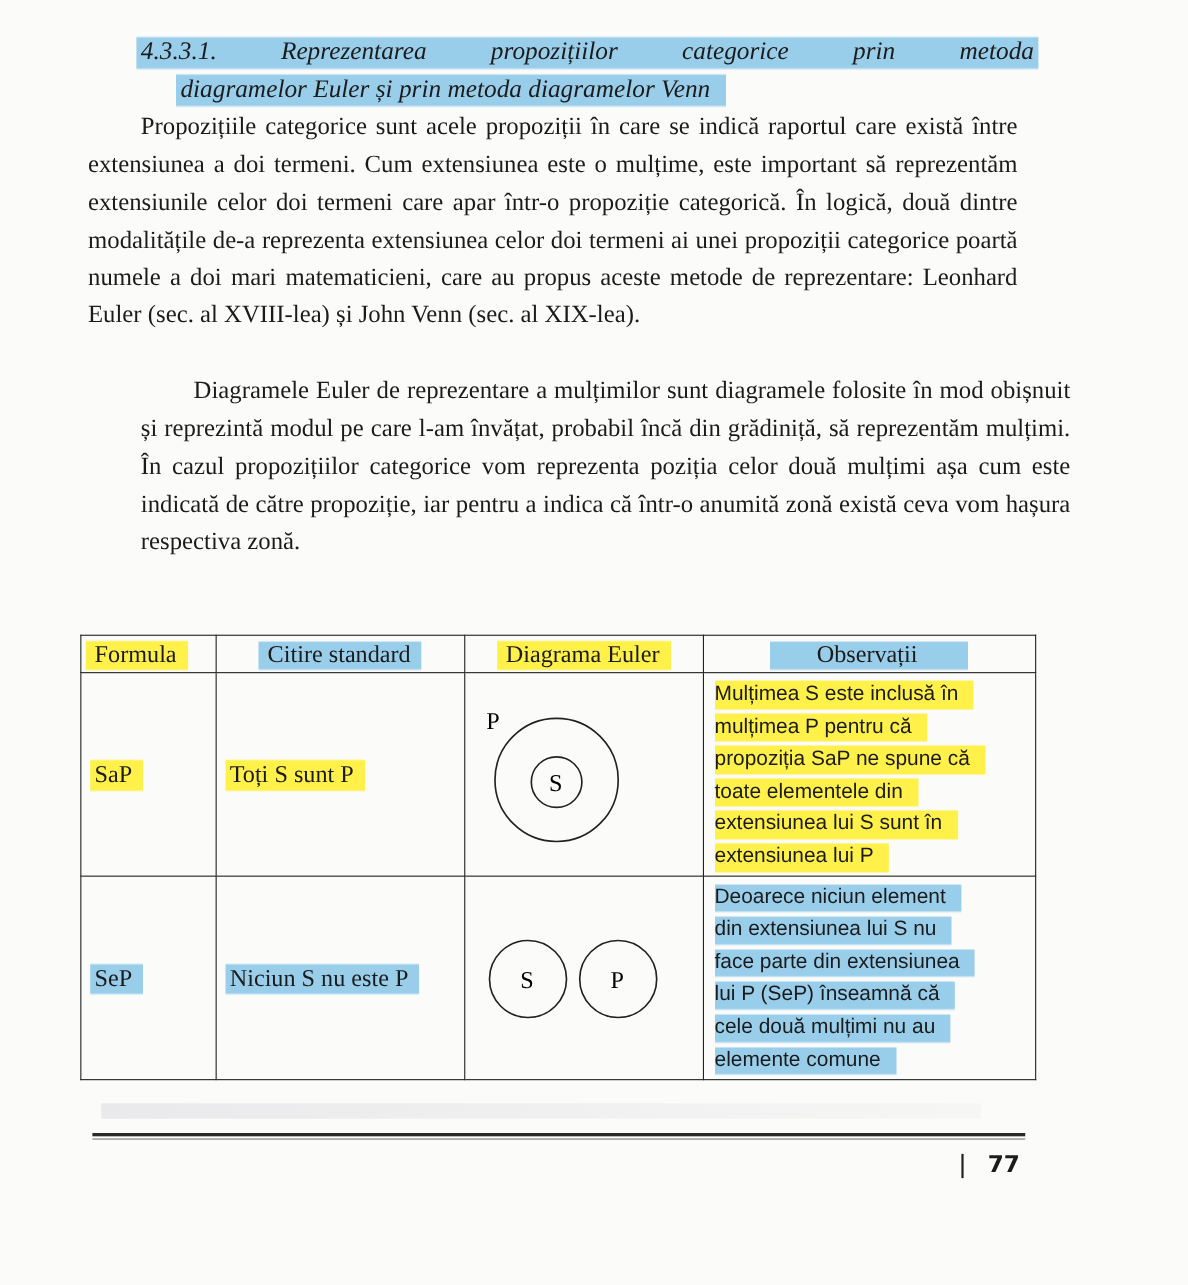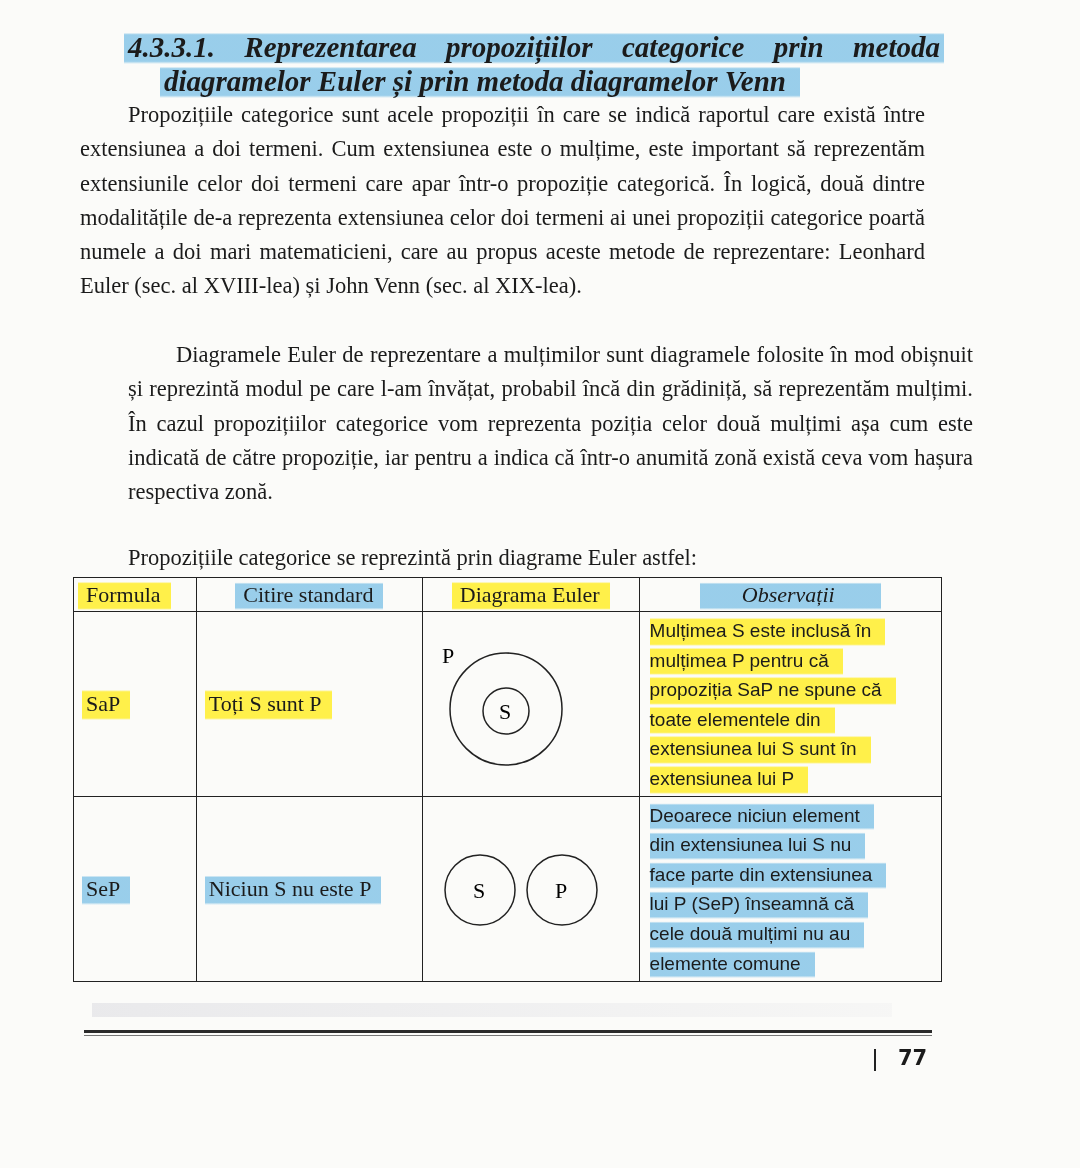--- a/index.html
+++ b/index.html
@@ -12,22 +12,22 @@
   }
   .page { position: absolute; left: 0; top: 0; width: 1080px; height: 1168px; }
 
   .hl-blue { background: linear-gradient(180deg, rgba(136,198,232,0) 8%, rgba(136,198,232,0.85) 14%, rgba(136,198,232,0.85) 92%, rgba(136,198,232,0) 100%); }
   .hl-yellow { background: linear-gradient(180deg, rgba(255,236,40,0) 6%, #fff04a 12%, #fff04a 94%, rgba(255,236,40,0) 100%); }
 
   
   .heading {
     position: absolute; left: 124px; top: 30px; width: 820px;
     font-family: "Liberation Serif", "DejaVu Serif", serif;
-    font-weight: bold; font-style: italic;
-    font-size: 29px; line-height: 34px;
+    font-weight: normal; font-style: italic;
+    font-size: 23px; line-height: 34px;
   }
   .heading .line1 { display: flex; justify-content: space-between; padding: 0 4px; }
   .heading .line2 { display: inline-block; padding: 0 14px 0 4px; margin-top: 0; margin-left: 36px; }
 
   
   .para {
     position: absolute; left: 80px; width: 845px;
     font-family: "Liberation Serif", "DejaVu Serif", serif;
     font-size: 22.5px; line-height: 34.3px;
     text-align: justify;
@@ -47,21 +47,21 @@
   .tbl td, .tbl th {
     border: 1.6px solid #222;
     padding: 0;
     vertical-align: middle;
     font-weight: normal;
   }
   .tbl th { height: 33px; }
   .col1 { width: 114px; }
   .col2 { width: 218px; }
   .col3 { width: 209px; }
-  .col4 { width: 292px; font-style: italic; }
+  .col4 { width: 292px; }
   .th-inner { display: inline-block; padding: 0 10px 0 8px; line-height: 30px; text-align: right; }
   .th-left { text-align: left; padding-left: 4px !important; }
   .th-center { text-align: center; margin-top: 27px; }
   .row1 td { height: 172px; }
   .row2 td { height: 178px; }
   .cell-text { display: inline-block; padding: 2px 10px 2px 4px; line-height: 28px; }
   .td-pad { padding-left: 8px !important; }
   .obs { padding: 4px 6px 2px 10px !important; vertical-align: top !important; }
   .obs-line { display: inline-block; font-family: Liberation Sans, sans-serif; font-size: 19px; line-height: 29.6px; padding-right: 14px; white-space: nowrap; }
   .obs-line-wrap { display: block; }
@@ -108,23 +108,20 @@
   </div>
 
   <div class="para p1">
     <span class="indent"></span><span>Propozițiile categorice sunt acele propoziții în care se indică raportul care există între extensiunea a doi termeni. Cum extensiunea este o mulțime, este important să reprezentăm extensiunile celor doi termeni care apar într-o propoziție categorică. În logică, două dintre modalitățile de-a reprezenta extensiunea celor doi termeni ai unei propoziții categorice poartă numele a doi mari matematicieni, care au propus aceste metode de reprezentare: Leonhard Euler (sec. al XVIII-lea) și John Venn (sec. al XIX-lea).</span>
   </div>
 
   <div class="para p2">
     <span class="indent"></span><span>Diagramele Euler de reprezentare a mulțimilor sunt diagramele folosite în mod obișnuit și reprezintă modul pe care l-am învățat, probabil încă din grădiniță, să reprezentăm mulțimi. În cazul propozițiilor categorice vom reprezenta poziția celor două mulțimi așa cum este indicată de către propoziție, iar pentru a indica că într-o anumită zonă există ceva vom hașura respectiva zonă.</span>
   </div>
 
-  <div class="para p3">
-    <span class="indent"></span><span>Propozițiile categorice se reprezintă prin diagrame Euler astfel:</span>
-  </div>
 
   <table class="tbl">
     <thead>
       <tr>
         <th class="col1 th-left"><span class="th-inner hl-yellow">Formula</span></th>
         <th class="col2 th-center"><span class="th-inner hl-blue">Citire standard</span></th>
         <th class="col3 th-center"><span class="th-inner hl-yellow">Diagrama Euler</span></th>
         <th class="col4 th-center"><span class="th-inner hl-blue" style="padding:0 46px 0 42px;">Observații</span></th>
       </tr>
     </thead>

